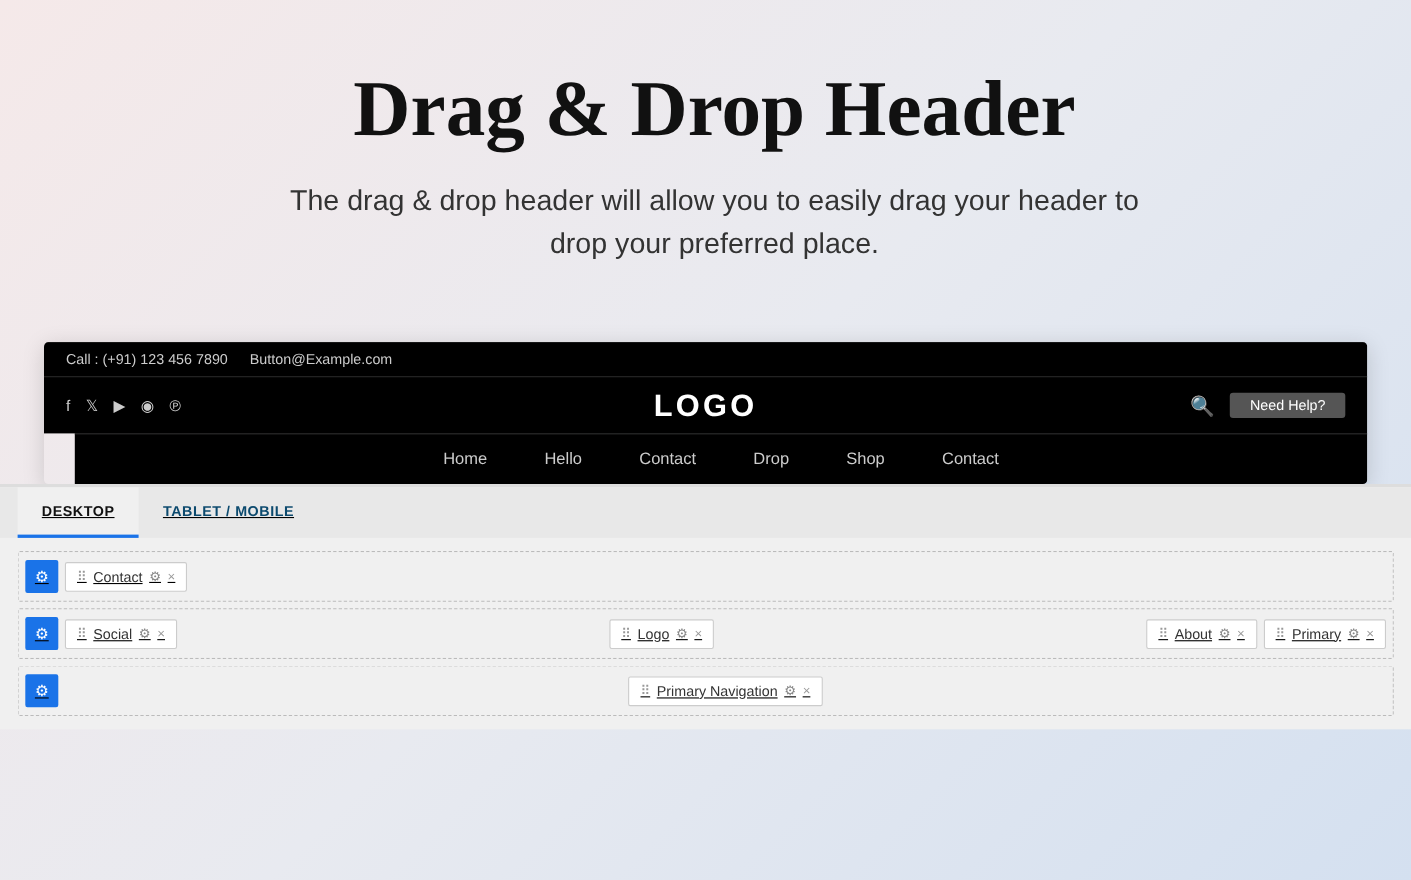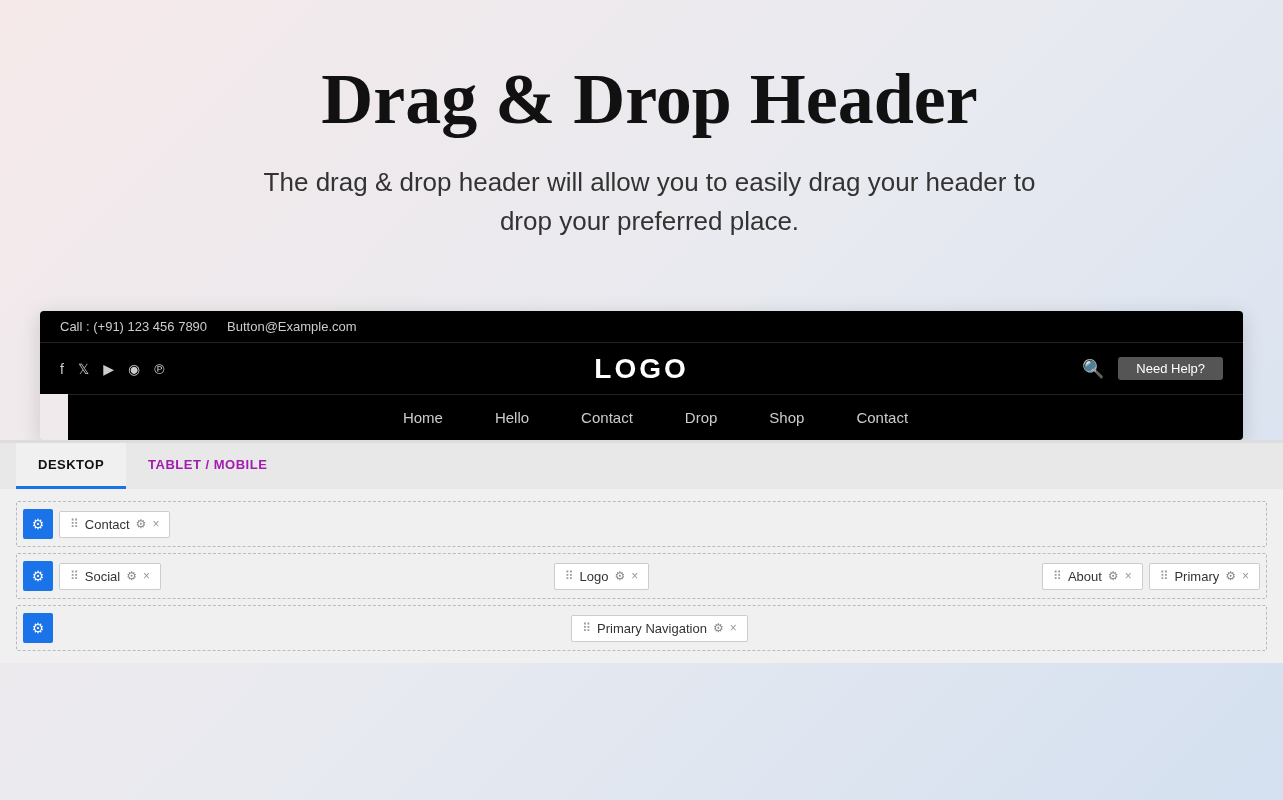--- a/index.html
+++ b/index.html
@@ -116,34 +116,35 @@
     .nav-item {
       color: #ccc;
       font-size: 15px;
       cursor: pointer;
     }
 
     
     .builder-section {
       background: #f0f0f0;
       border-top: 3px solid #ddd;
+      text-decoration: underline;
     }
 
     .builder-tabs {
       display: flex;
       background: #e8e8e8;
       padding: 0 16px;
       gap: 0;
     }
 
     .tab {
       padding: 14px 22px;
       font-size: 13px;
       font-weight: 600;
-      color: #a21caf;
+      color: #0c4a6e;
       cursor: pointer;
       border-bottom: 3px solid transparent;
       letter-spacing: 0.5px;
     }
 
     .tab.active {
       color: #111;
       border-bottom: 3px solid #1a73e8;
       background: #f0f0f0;
     }

